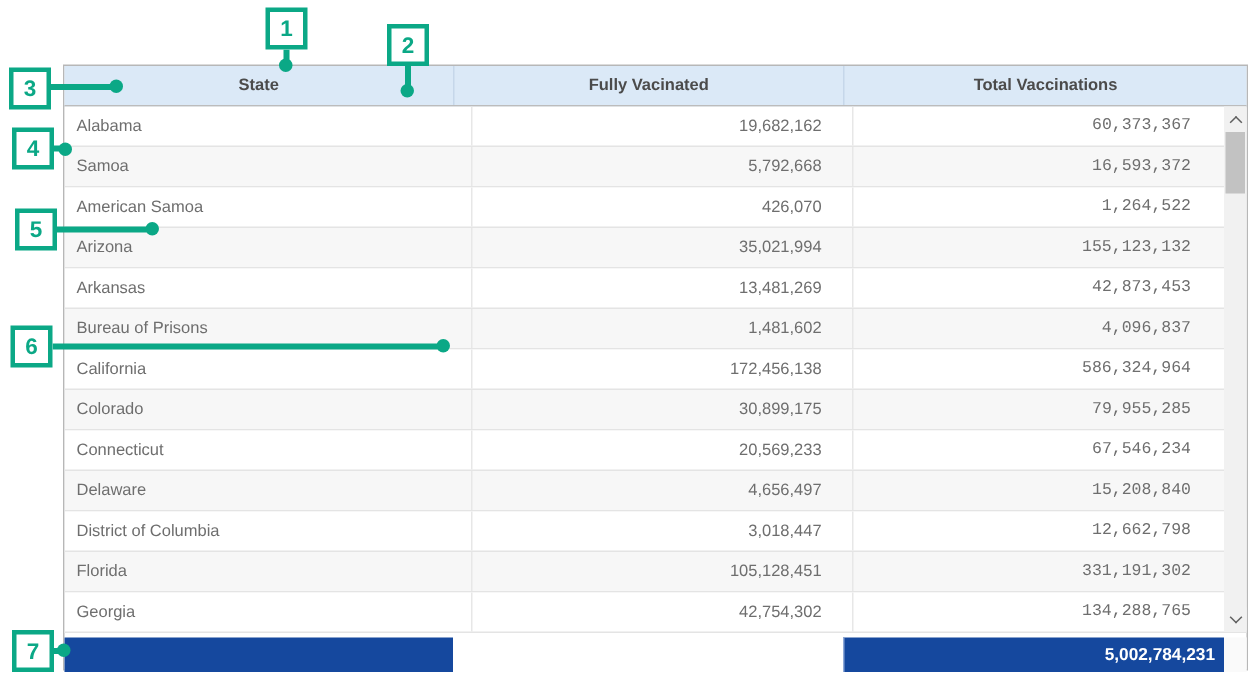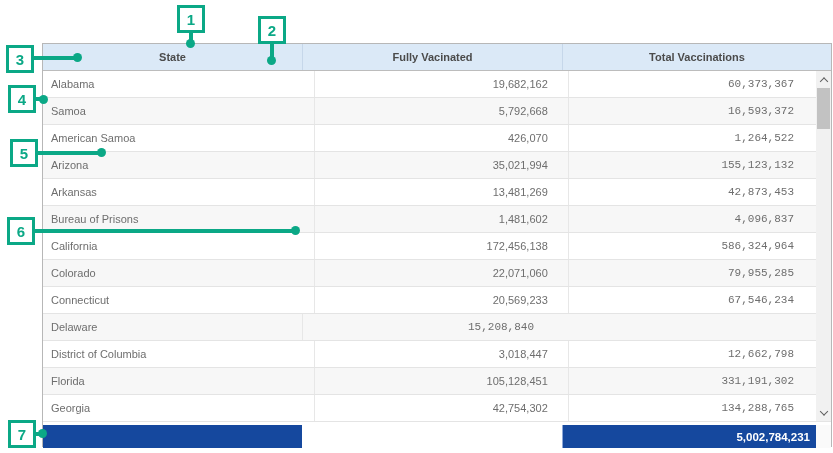--- a/index.html
+++ b/index.html
@@ -132,30 +132,31 @@
         <div class="td td-num">1,481,602</div>
         <div class="td td-num3">4,096,837</div>
       </div>
         <div class="tr">
         <div class="td td-state">California</div>
         <div class="td td-num">172,456,138</div>
         <div class="td td-num3">586,324,964</div>
       </div>
         <div class="tr">
         <div class="td td-state">Colorado</div>
-        <div class="td td-num">22,071,060</div>
+        <div class="td td-num">30,899,175</div>
         <div class="td td-num3">79,955,285</div>
       </div>
         <div class="tr">
         <div class="td td-state">Connecticut</div>
         <div class="td td-num">20,569,233</div>
         <div class="td td-num3">67,546,234</div>
       </div>
         <div class="tr">
         <div class="td td-state">Delaware</div>
+        <div class="td td-num">4,656,497</div>
         <div class="td td-num3">15,208,840</div>
       </div>
         <div class="tr">
         <div class="td td-state">District of Columbia</div>
         <div class="td td-num">3,018,447</div>
         <div class="td td-num3">12,662,798</div>
       </div>
         <div class="tr">
         <div class="td td-state">Florida</div>
         <div class="td td-num">105,128,451</div>

